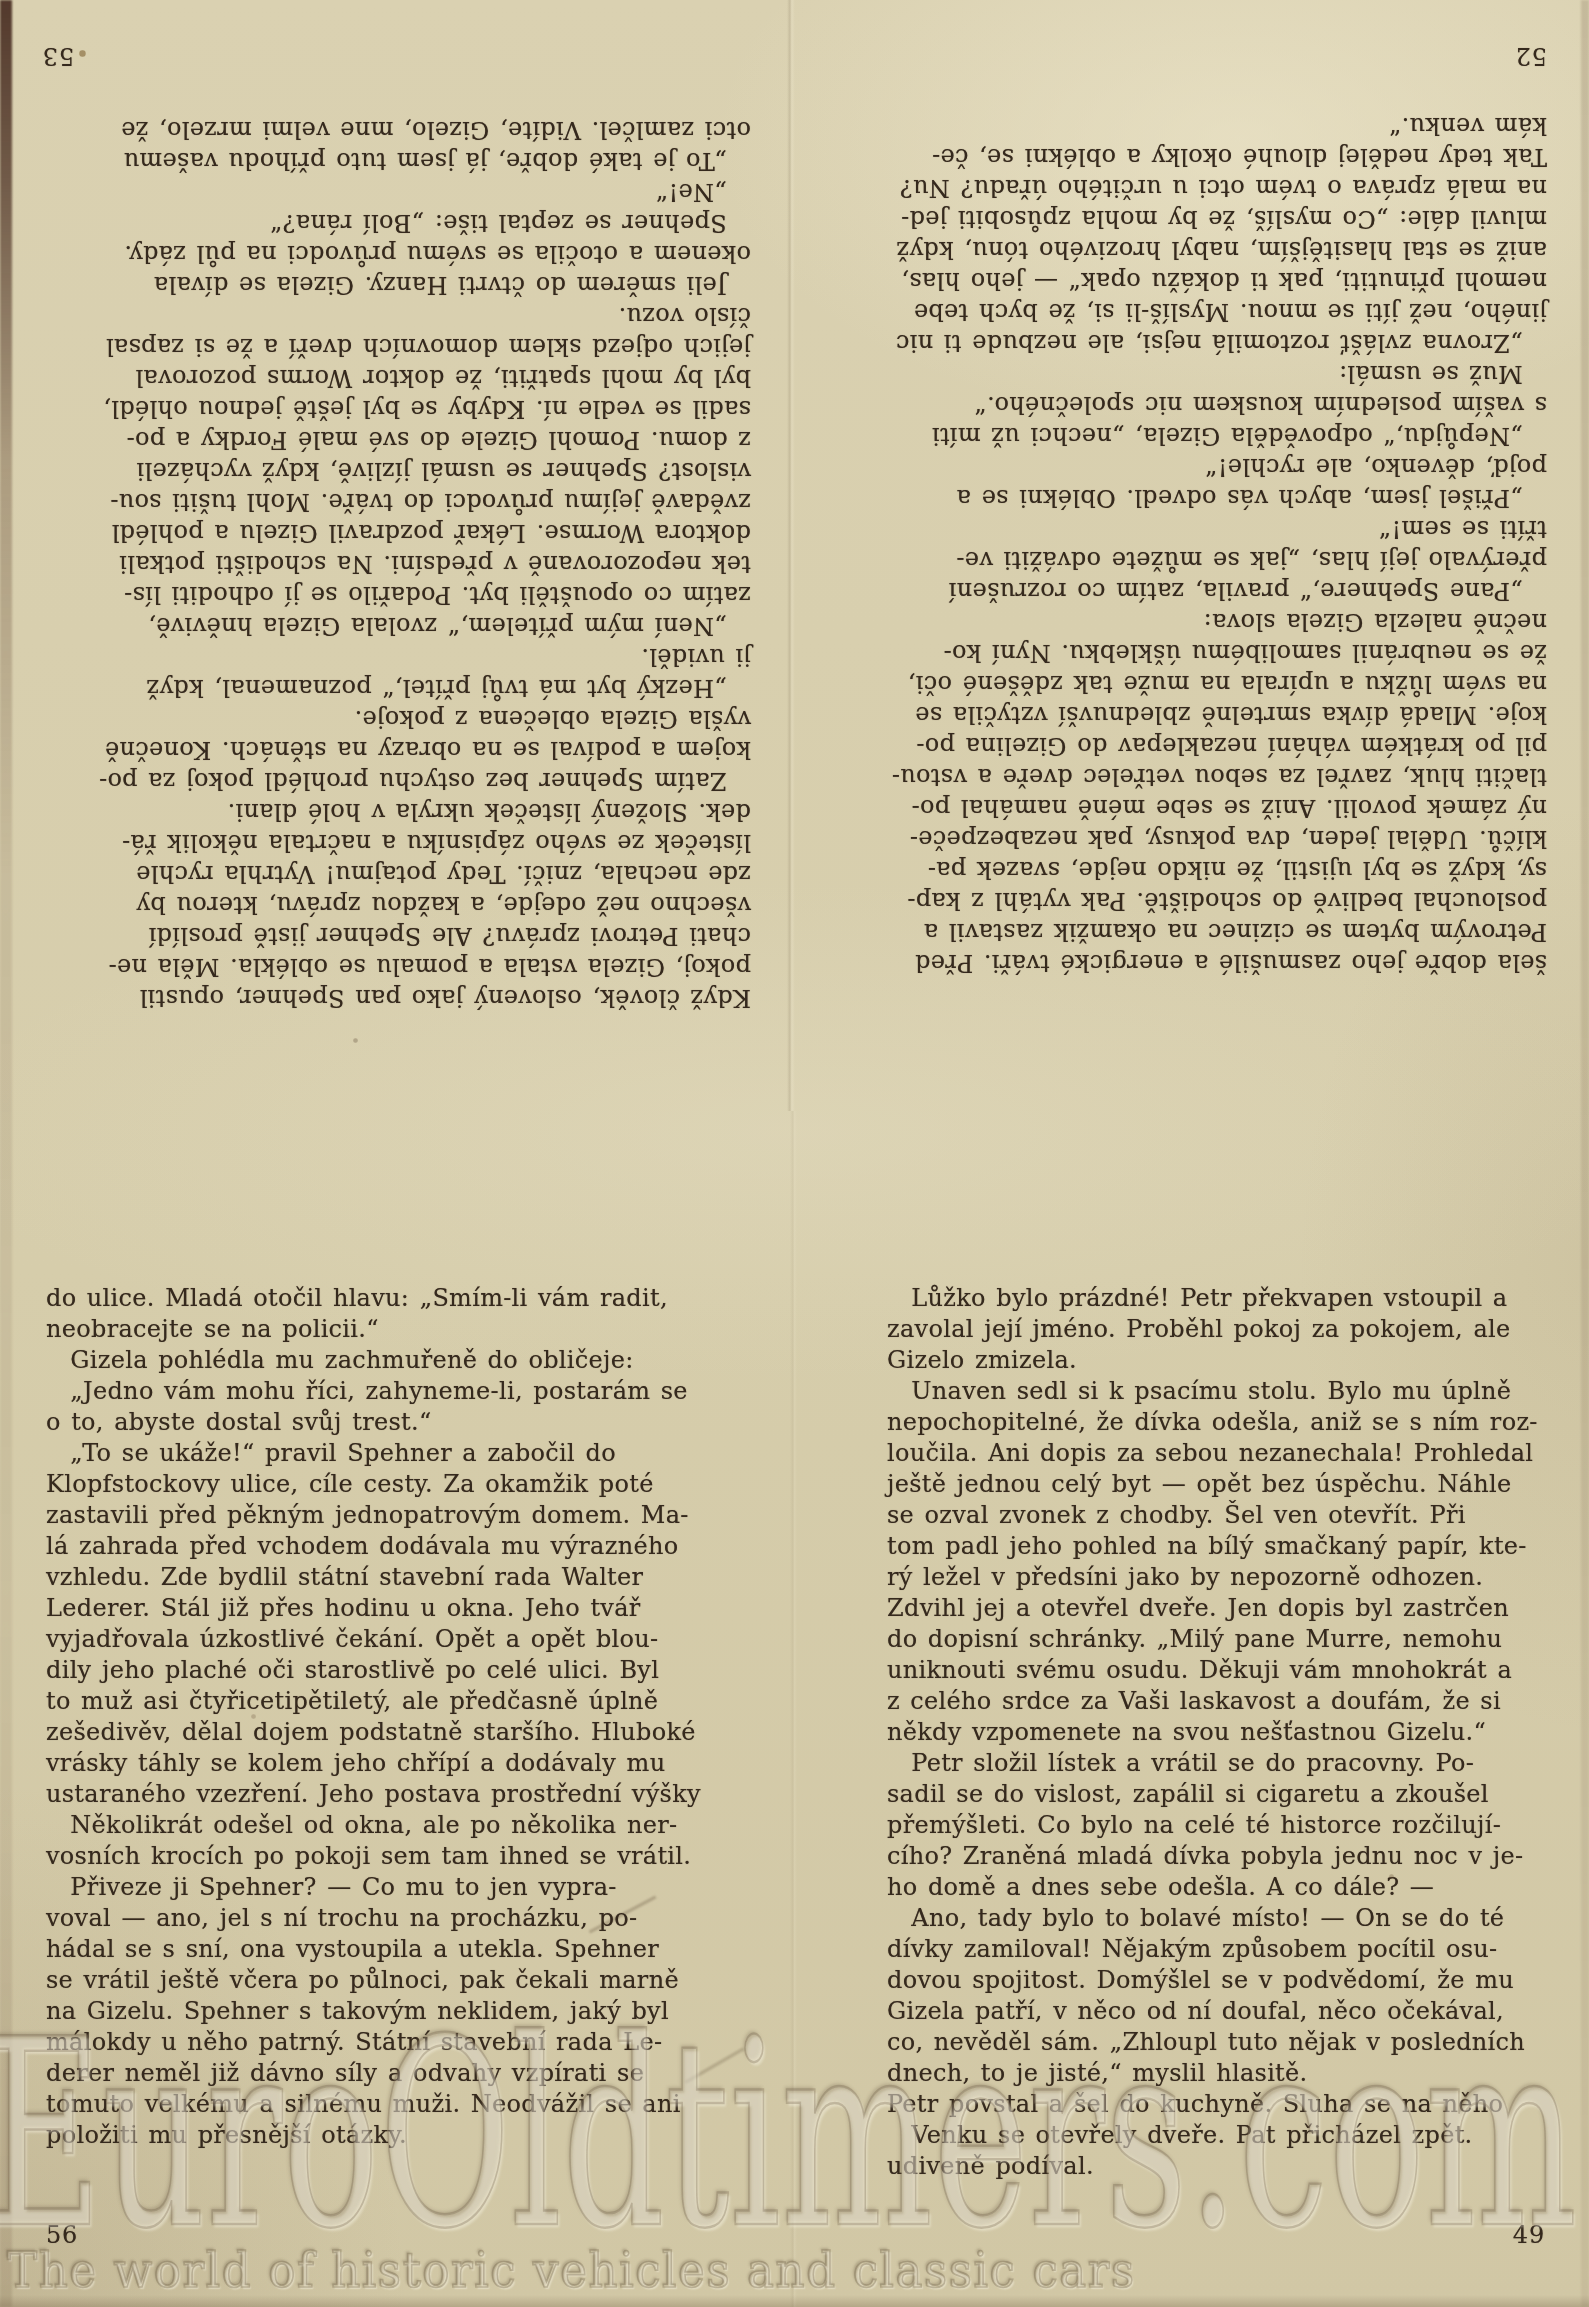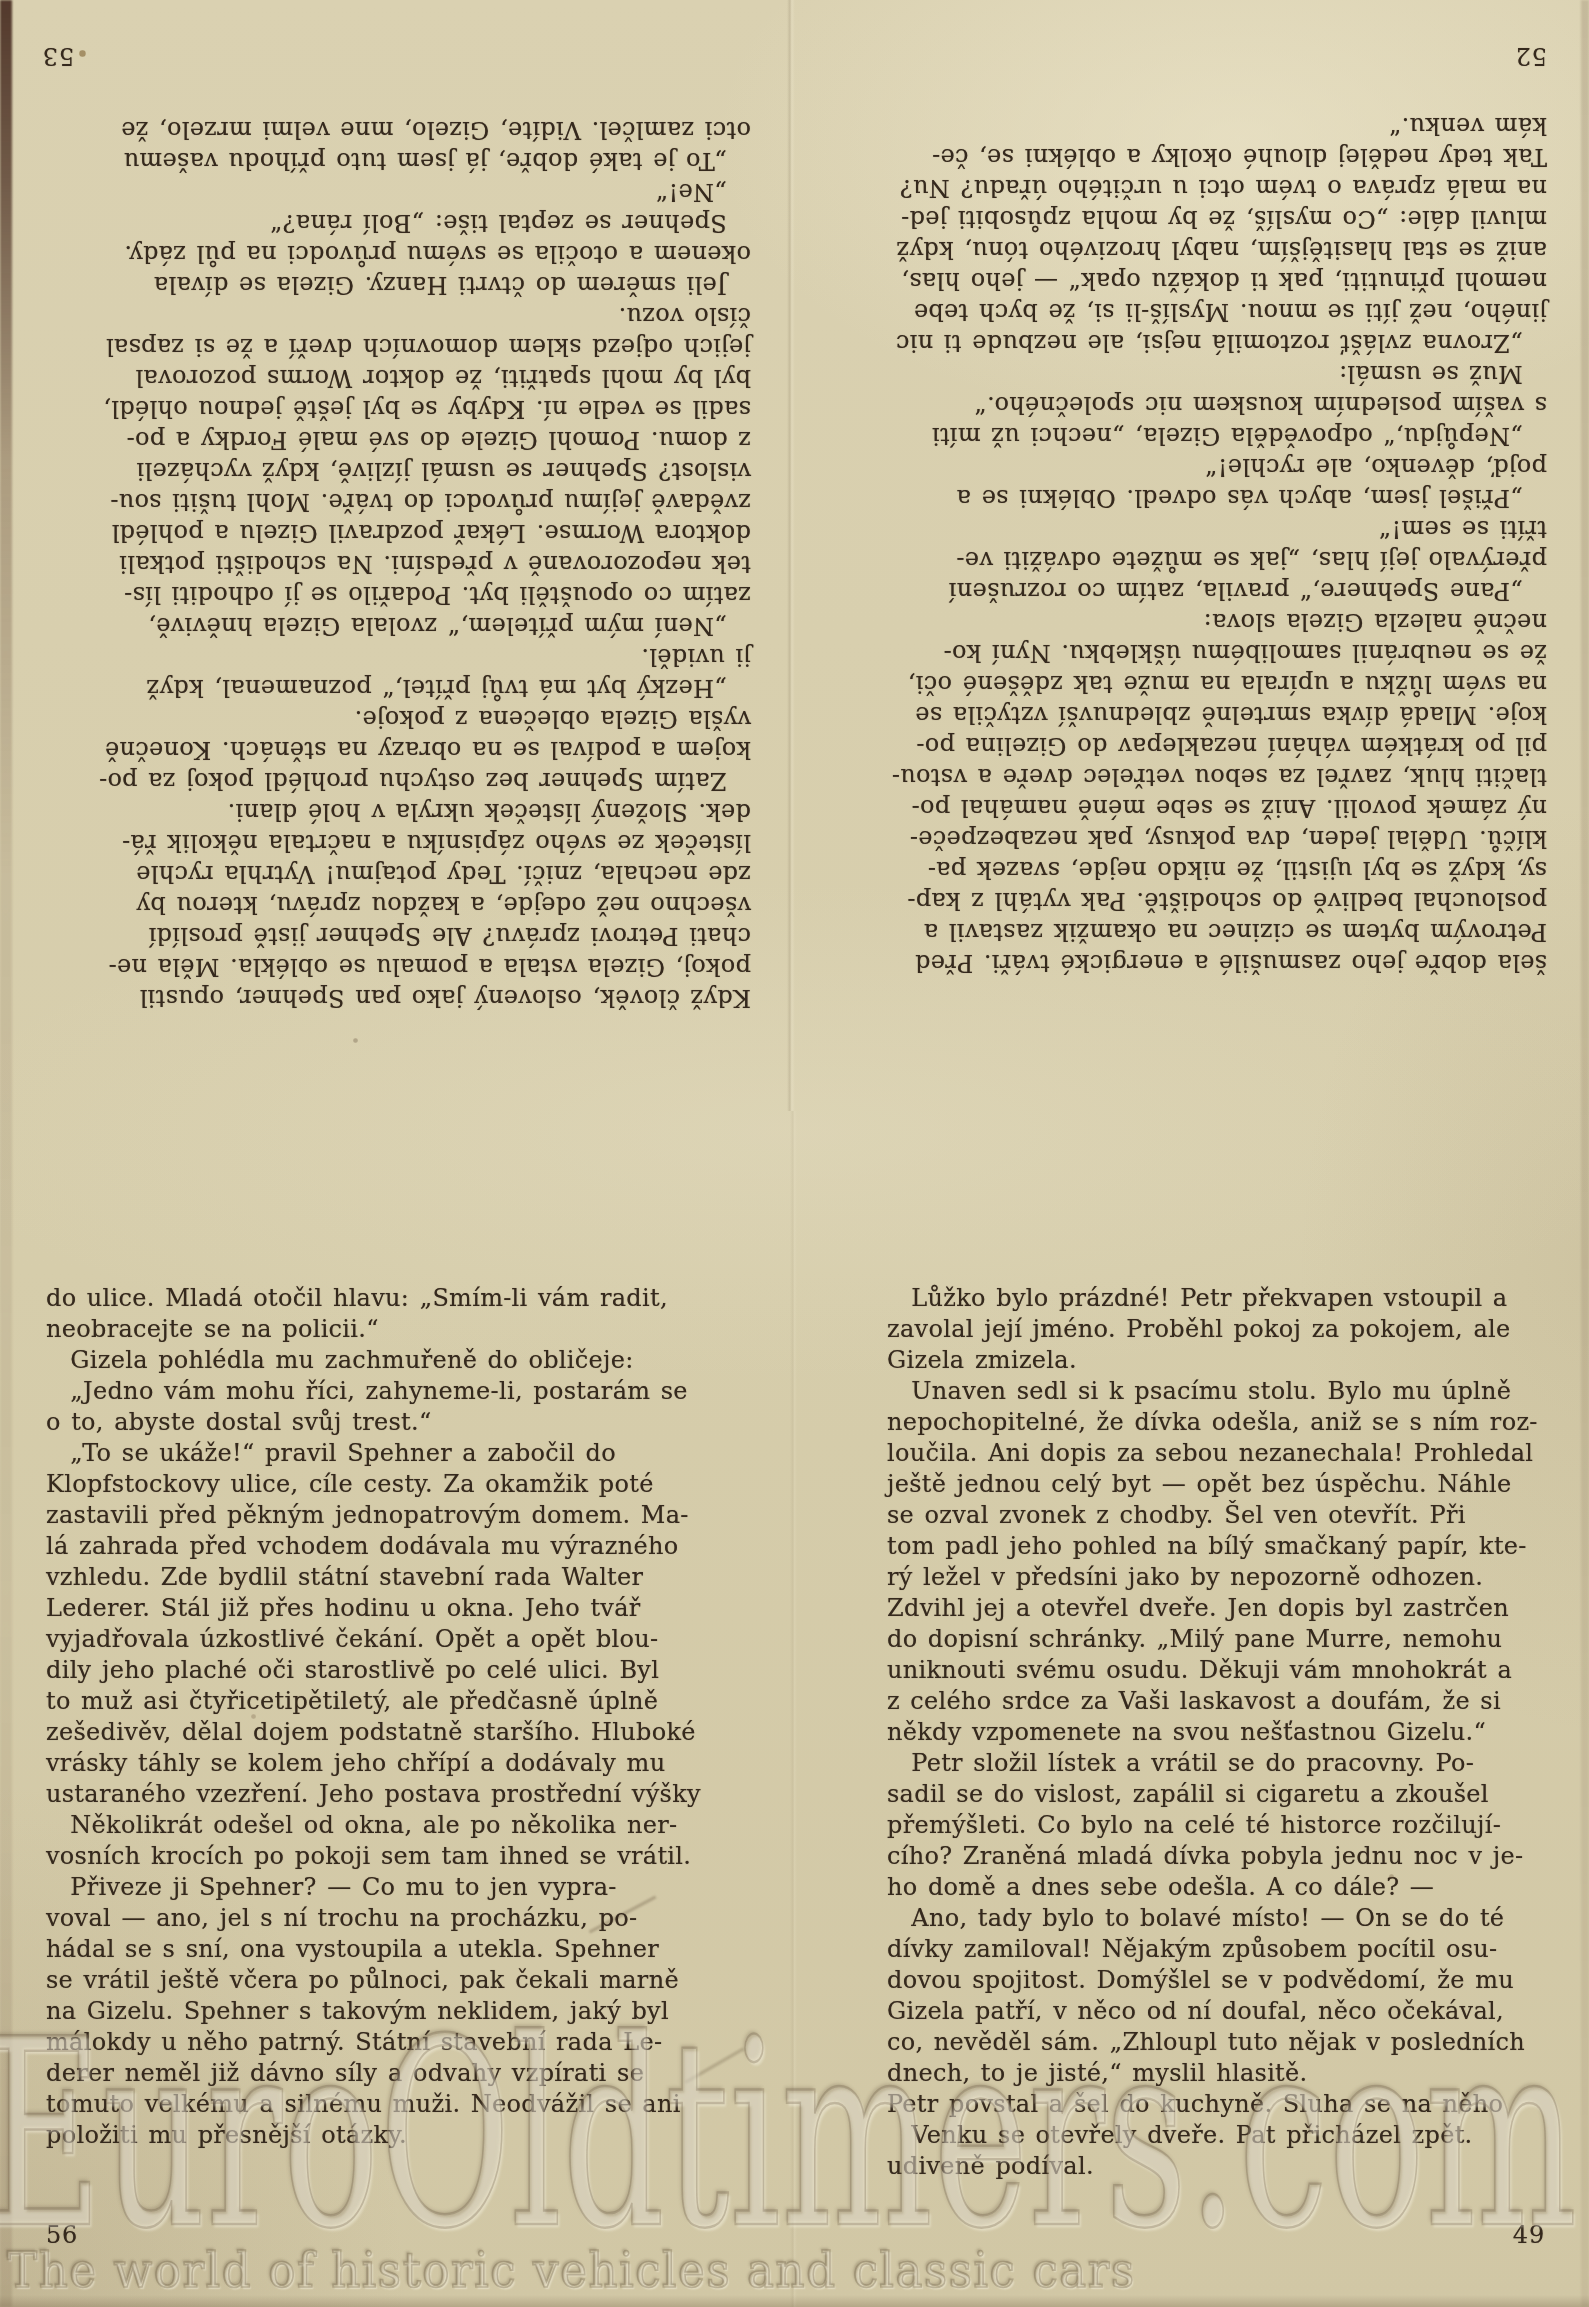--- a/index.html
+++ b/index.html
@@ -215,21 +215,21 @@
       </div>
     <div class="numrow num-left">
       <span class="pagenum">56</span>
     </div>
   </section>
 
   <section class="page" id="p49">
     <div class="lines">
         <div class="line"> Lůžko bylo prázdné! Petr překvapen vstoupil a</div>
         <div class="line">zavolal její jméno. Proběhl pokoj za pokojem, ale</div>
-        <div class="line">Gizela zmizela.</div>
+        <div class="line">Gizelo zmizela.</div>
         <div class="line"> Unaven sedl si k psacímu stolu. Bylo mu úplně</div>
         <div class="line">nepochopitelné, že dívka odešla, aniž se s ním roz-</div>
         <div class="line">loučila. Ani dopis za sebou nezanechala! Prohledal</div>
         <div class="line">ještě jednou celý byt — opět bez úspěchu. Náhle</div>
         <div class="line">se ozval zvonek z chodby. Šel ven otevřít. Při</div>
         <div class="line">tom padl jeho pohled na bílý smačkaný papír, kte-</div>
         <div class="line">rý ležel v předsíni jako by nepozorně odhozen.</div>
         <div class="line">Zdvihl jej a otevřel dveře. Jen dopis byl zastrčen</div>
         <div class="line">do dopisní schránky. „Milý pane Murre, nemohu</div>
         <div class="line">uniknouti svému osudu. Děkuji vám mnohokrát a</div>

